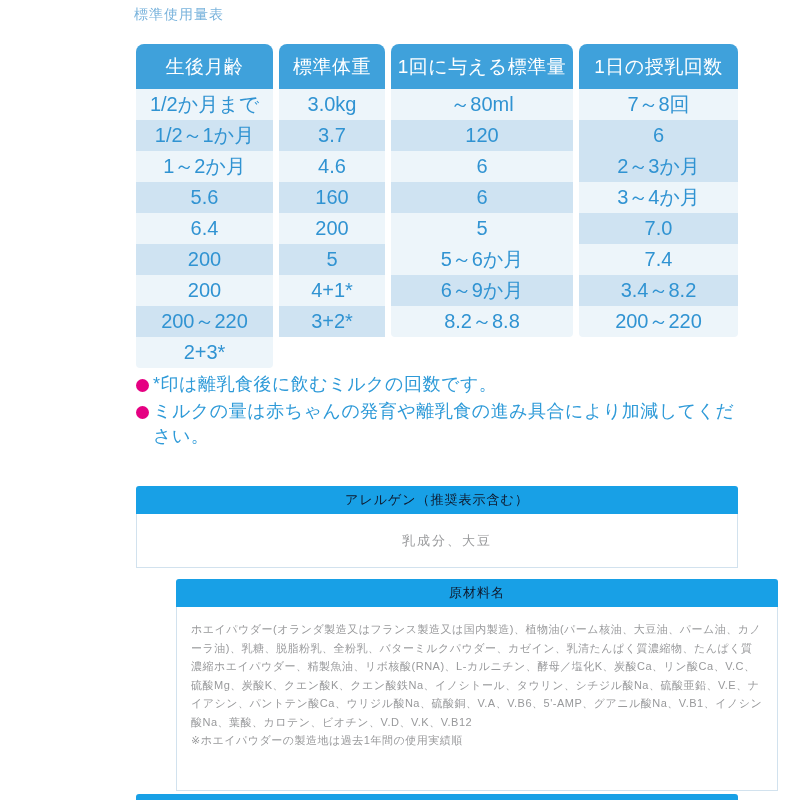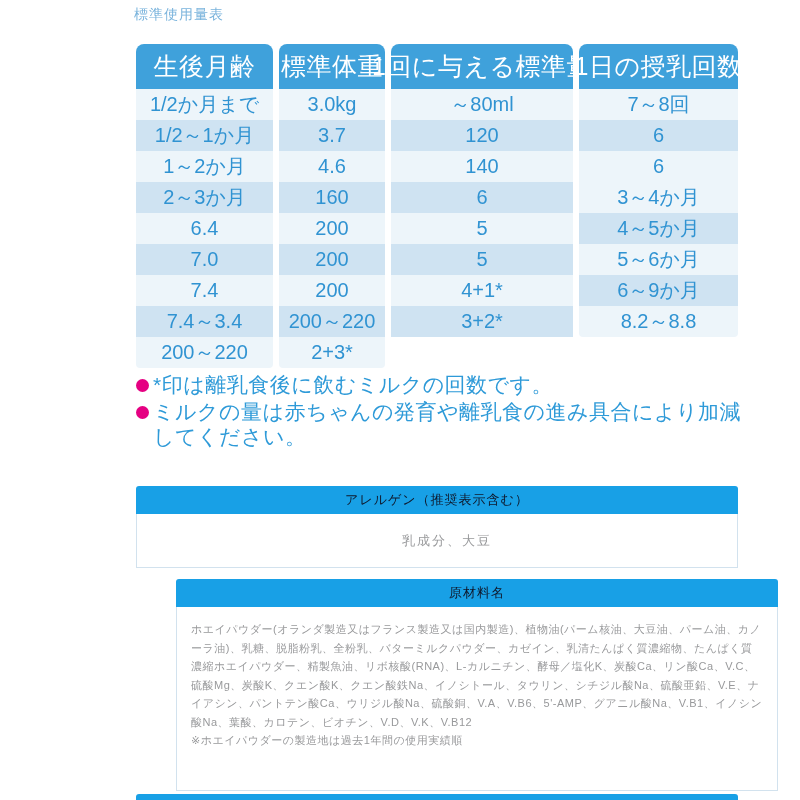--- a/index.html
+++ b/index.html
@@ -34,21 +34,21 @@
     width: 602px;
     display: grid;
     grid-template-columns: 137px 106px 182px 159px;
     column-gap: 6px;
     row-gap: 0;
   }
   .usage-table .th {
     height: 45px;
     background: #3fa1db;
     color: #ffffff;
-    font-size: 25px;
+    font-size: 19px;
     font-weight: 500;
     display: flex;
     align-items: center;
     justify-content: center;
     border-radius: 8px 8px 0 0;
     letter-spacing: 0.5px;
     white-space: nowrap;
   }
   .usage-table .td {
     height: 31px;
@@ -77,21 +77,21 @@
   .note .bullet {
     flex: 0 0 13px;
     width: 13px;
     height: 13px;
     border-radius: 50%;
     background: #e50082;
     margin-top: 7px;
     margin-right: 4px;
   }
   .note .note-text {
-    font-size: 21px;
+    font-size: 18px;
     line-height: 25px;
     color: #2e9ad8;
     letter-spacing: 0.5px;
   }
   
   .panel {
     position: absolute;
     left: 99px;
     width: 602px;
   }
@@ -160,39 +160,38 @@
       <div class="td light">1/2か月まで</div>
       <div class="td light">3.0kg</div>
       <div class="td light">～80ml</div>
       <div class="td light">7～8回</div>
       <div class="td dark">1/2～1か月</div>
       <div class="td dark">3.7</div>
       <div class="td dark">120</div>
       <div class="td dark">6</div>
       <div class="td light">1～2か月</div>
       <div class="td light">4.6</div>
-      <div class="td light">140</div>
       <div class="td light">6</div>
       <div class="td dark">2～3か月</div>
+      <div class="td dark">5.6</div>
       <div class="td dark">160</div>
       <div class="td dark">6</div>
       <div class="td light">3～4か月</div>
       <div class="td light">6.4</div>
       <div class="td light">200</div>
       <div class="td light">5</div>
-      <div class="td dark">4～5か月</div>
       <div class="td dark">7.0</div>
       <div class="td dark">200</div>
       <div class="td dark">5</div>
       <div class="td light">5～6か月</div>
       <div class="td light">7.4</div>
       <div class="td light">200</div>
       <div class="td light">4+1*</div>
       <div class="td dark">6～9か月</div>
-      <div class="td dark">7.4～3.4</div>
+      <div class="td dark">3.4～8.2</div>
       <div class="td dark">200～220</div>
       <div class="td dark">3+2*</div>
       <div class="td light lastrow">8.2～8.8</div>
       <div class="td light lastrow">200～220</div>
       <div class="td light lastrow">2+3*</div>
     </div>
 
   <div class="notes" id="notes">
       <div class="note">
         <span class="bullet"></span>

